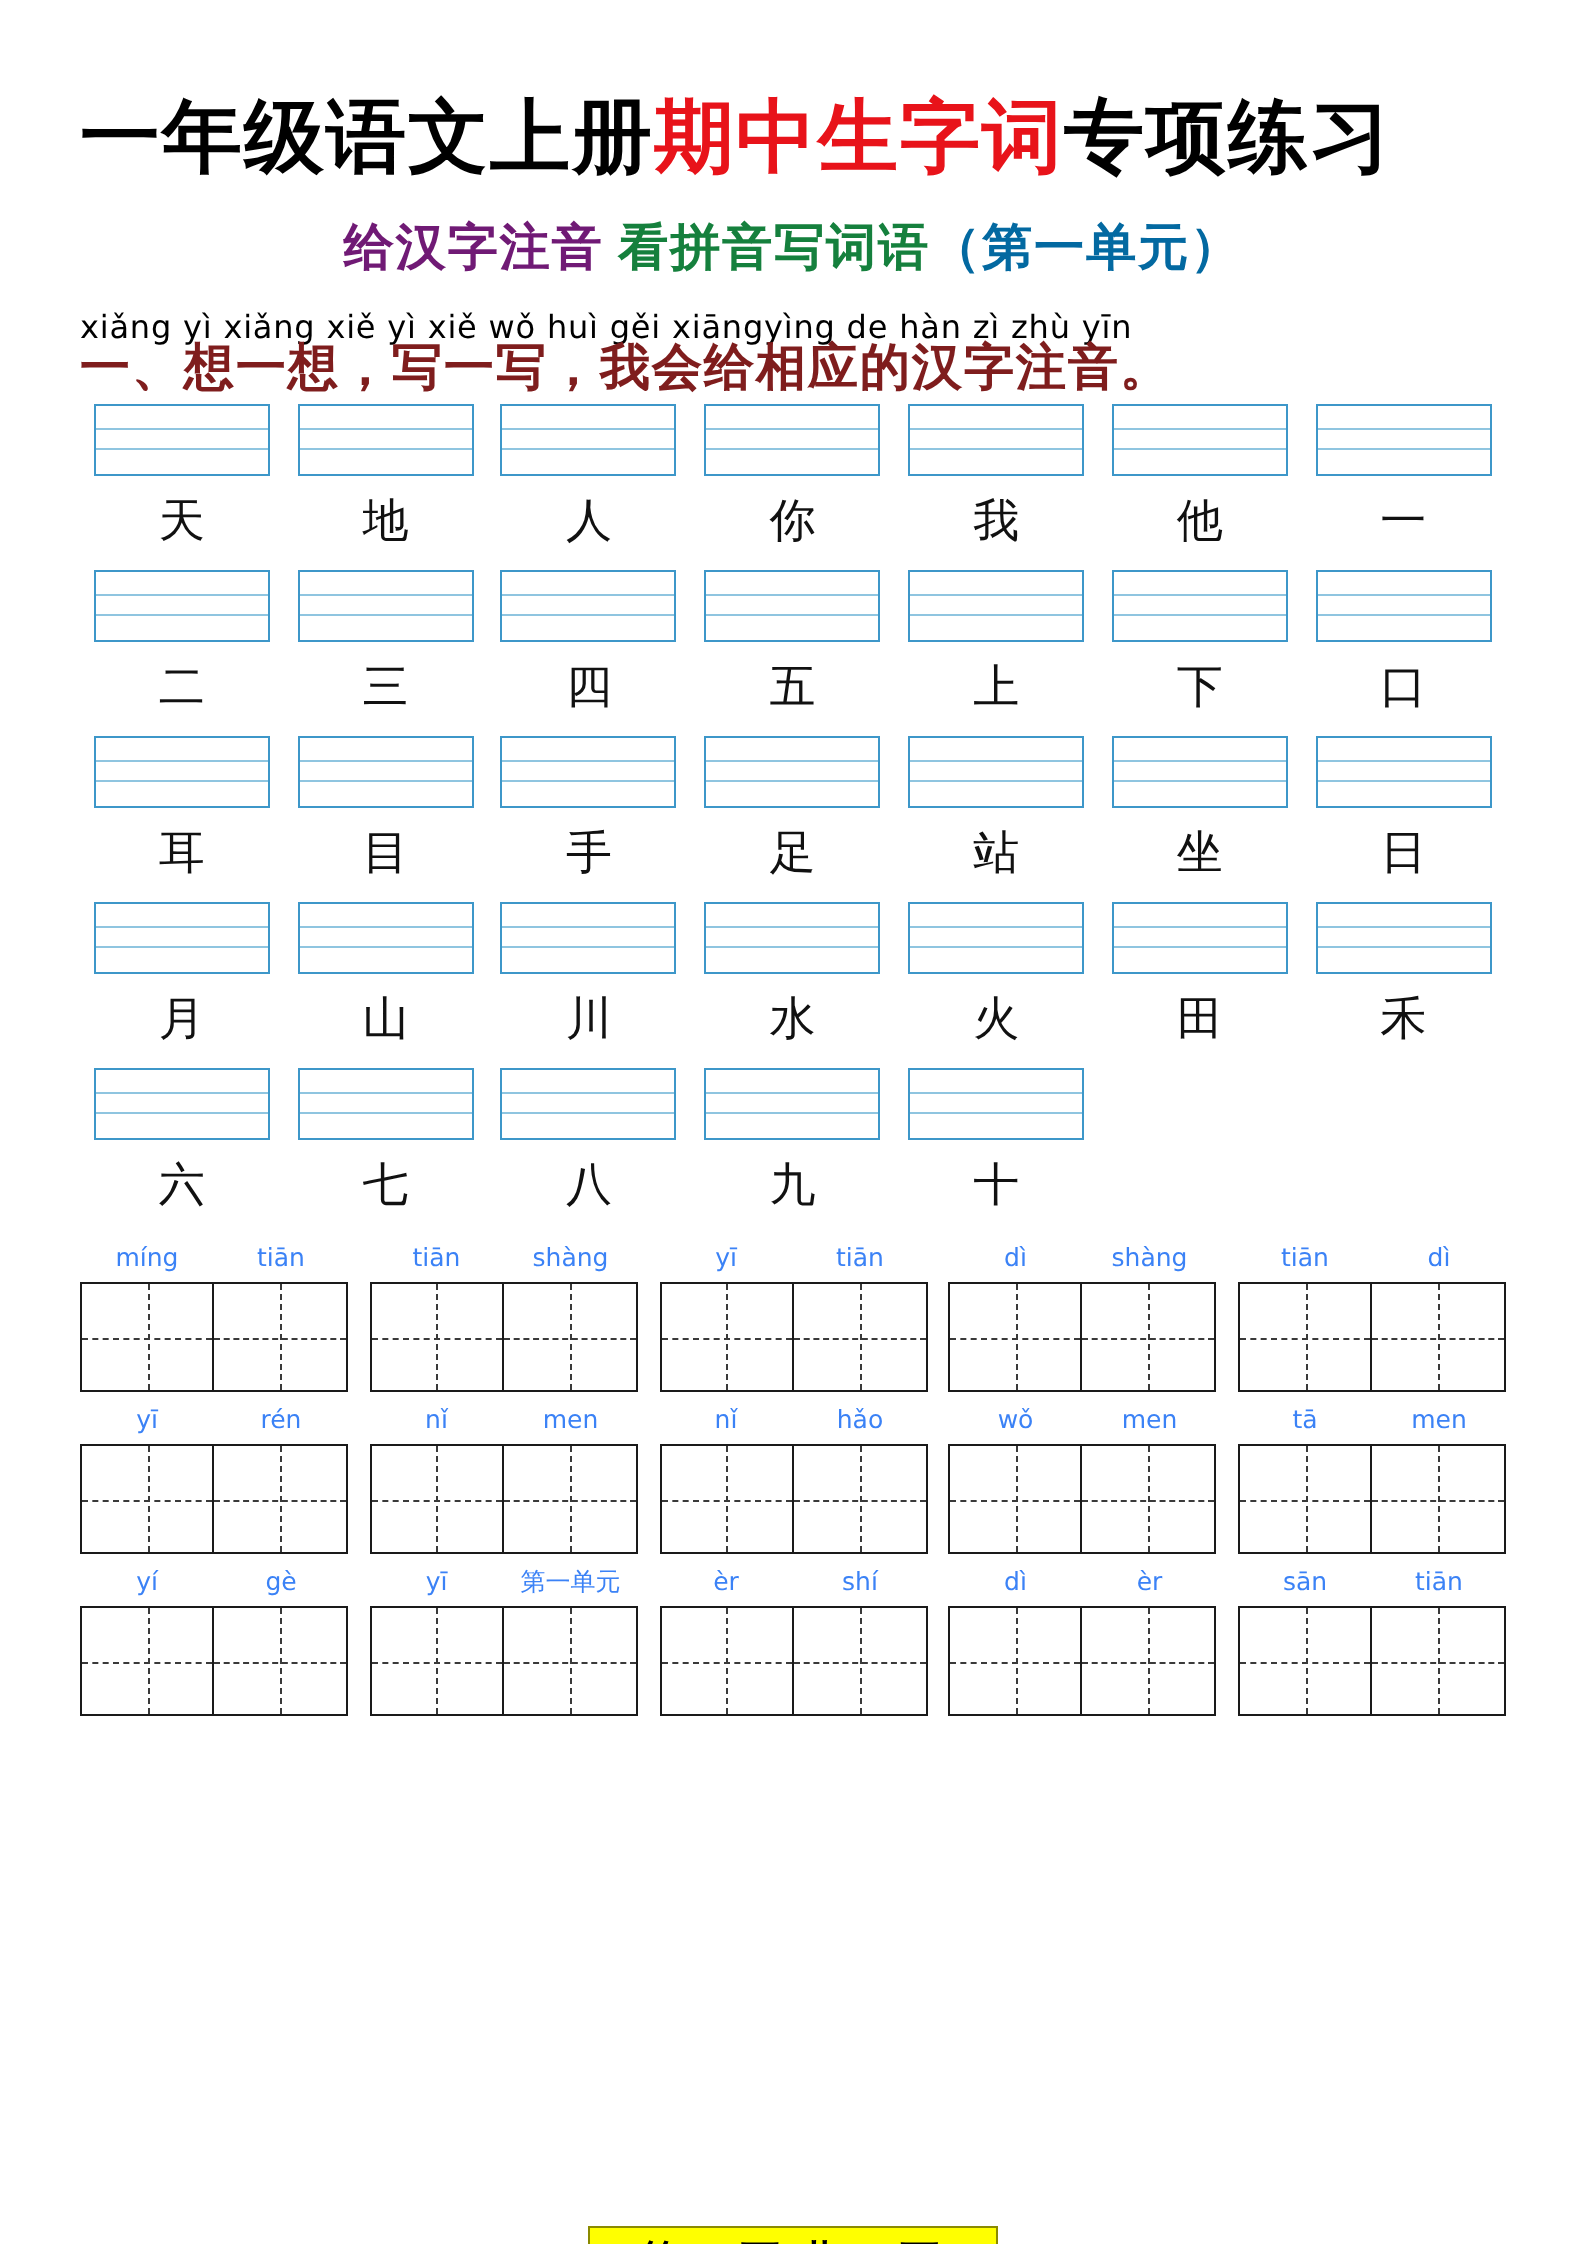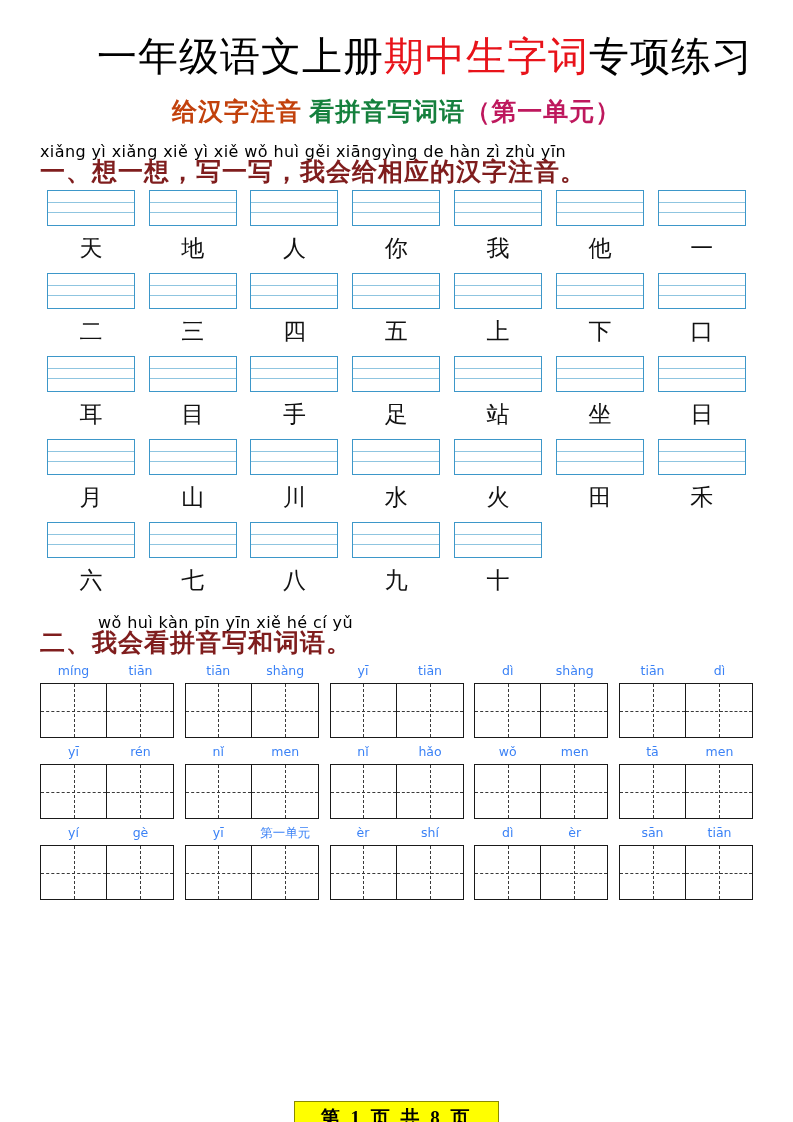--- a/index.html
+++ b/index.html
@@ -19,44 +19,44 @@
   .page {
     position: relative;
     width: 793px;
     height: 1122px;
     box-sizing: border-box;
     padding: 0 40px;
   }
 
   
   .title {
-    text-align: right;
+    text-align: left;
     font-family: "Liberation Serif", "DejaVu Serif", serif;
-    font-weight: normal;
+    font-weight: bold;
     font-size: 40px;
     line-height: 1.05;
     letter-spacing: 1px;
-    margin-top: 36px;
+    margin-top: 48px;
     white-space: nowrap;
   }
   .title .seg-black { color: #000000; }
   .title .seg-red   { color: #e8131a; }
 
   .subtitle {
     text-align: center;
     font-family: "Liberation Serif", "DejaVu Serif", serif;
     font-weight: bold;
     font-size: 25px;
     letter-spacing: 1px;
     margin-top: 17px;
     white-space: nowrap;
   }
-  .subtitle .seg-blue  { color: #c2410c; }
+  .subtitle .seg-blue  { color: #701a75; }
   .subtitle .seg-teal  { color: #15803d; }
-  .subtitle .seg-green { color: #be185d; }
+  .subtitle .seg-green { color: #0369a1; }
 
   
   .section-head {
     margin-top: 14px;
     position: relative;
     height: 44px;
   }
   .sec-pinyin {
     position: absolute;
     top: 0;
@@ -462,24 +462,20 @@
         <div class="ex1-cell">
           <div class="pinyin-box">
             <div class="ln ln1"></div>
             <div class="ln ln2"></div>
           </div>
           <div class="hanzi">十</div>
         </div>
       </div>
     </div>
 
-  <div class="section-head" style="margin-top:10px;">
-    <div class="sec-pinyin" style="left:58px;">wǒ huì kàn pīn yīn xiě hé cí yǔ</div>
-    <div class="sec-text">二、我会看拼音写和词语。</div>
-  </div>
 
   <div class="ex2" id="ex2-container">
       <div class="ex2-row">
         <div class="ex2-group">
           <div class="ex2-pinyin">
             <span>míng</span>
             <span>tiān</span>
           </div>
           <div class="tzg-pair">
             <div class="tzg">

